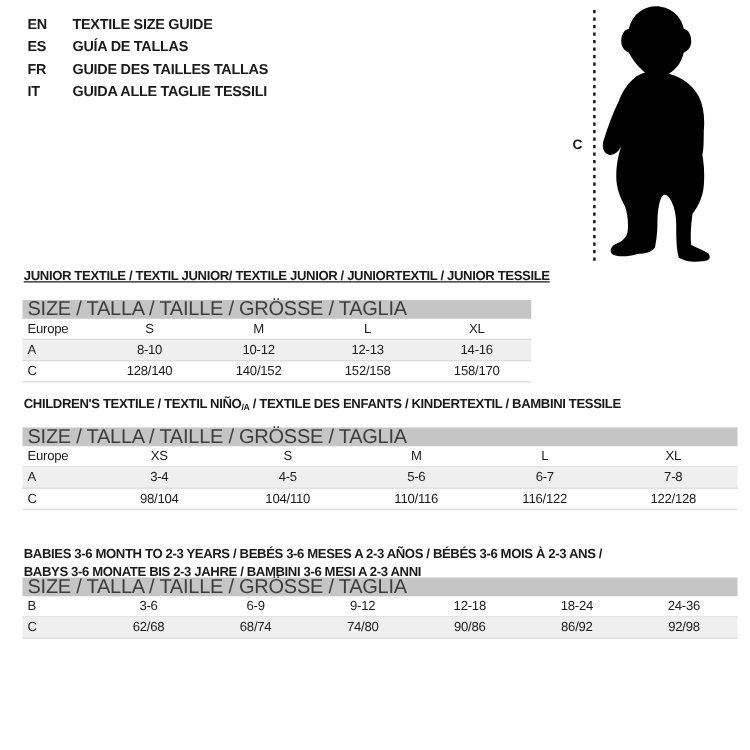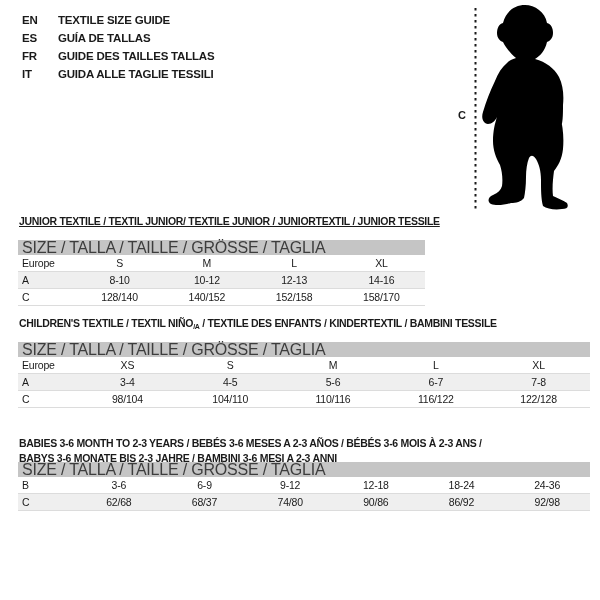--- a/index.html
+++ b/index.html
@@ -147,21 +147,21 @@
       <span class="tcell">3-6</span>
       <span class="tcell">6-9</span>
       <span class="tcell">9-12</span>
       <span class="tcell">12-18</span>
       <span class="tcell">18-24</span>
       <span class="tcell">24-36</span>
     </div>
     <div class="trow alt">
       <span class="tlabel">C</span>
       <span class="tcell">62/68</span>
-      <span class="tcell">68/37</span>
+      <span class="tcell">68/74</span>
       <span class="tcell">74/80</span>
       <span class="tcell">90/86</span>
       <span class="tcell">86/92</span>
       <span class="tcell">92/98</span>
     </div>
   </div>
 
 
 </div>
 

